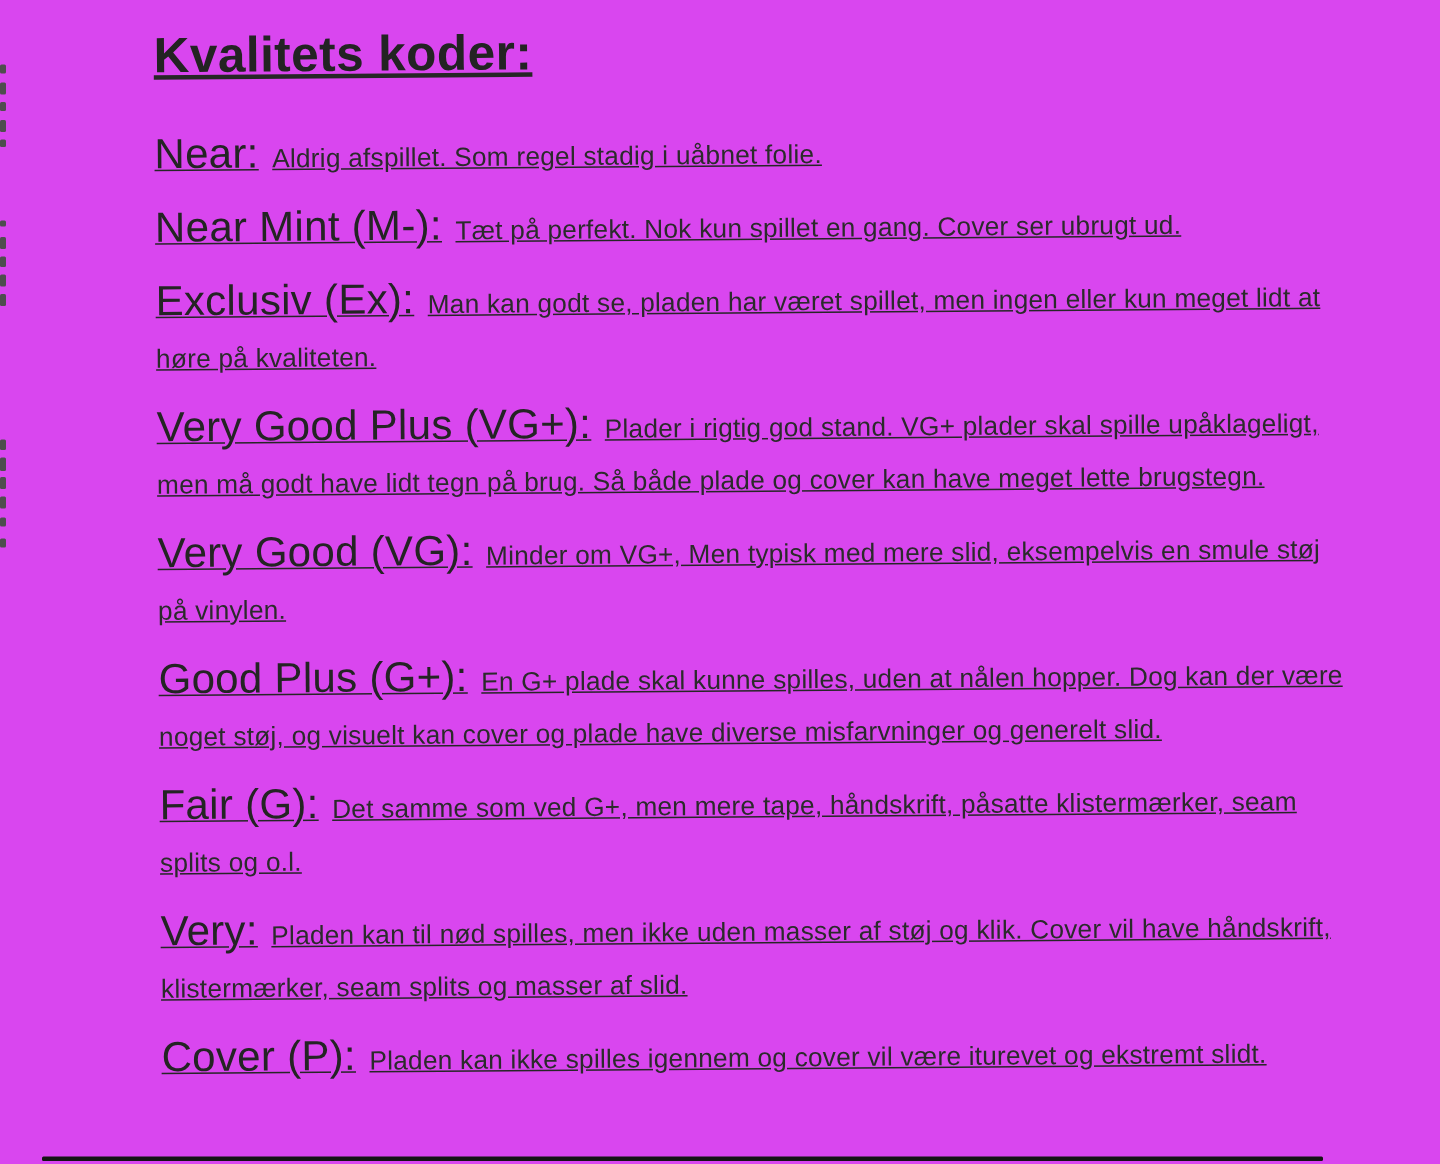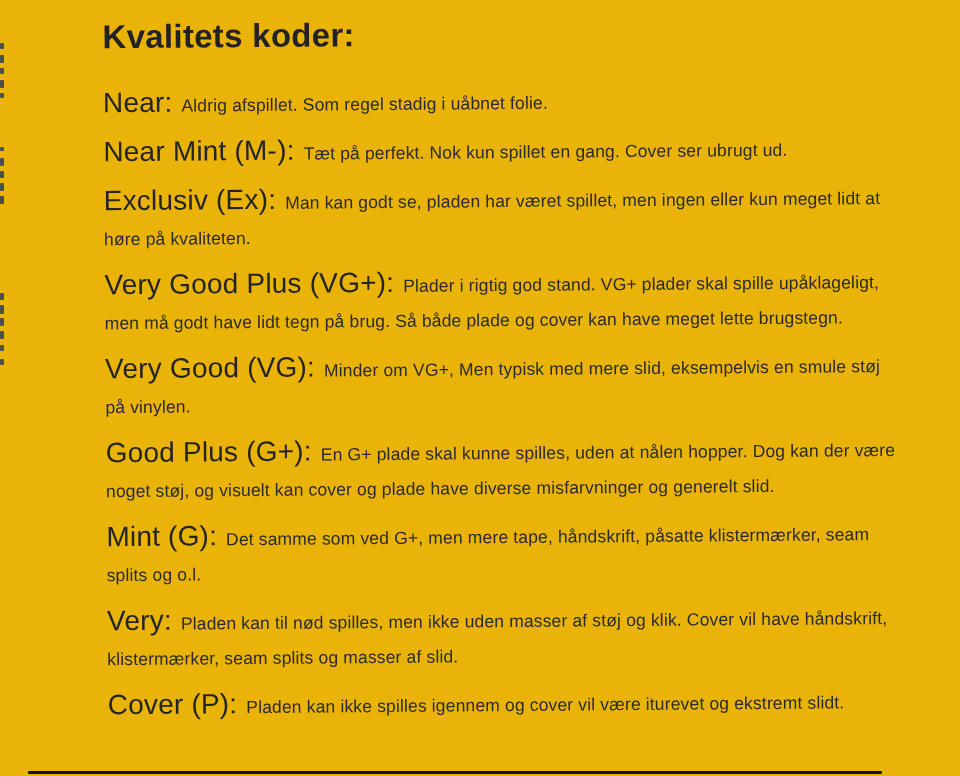--- a/index.html
+++ b/index.html
@@ -12,21 +12,22 @@
     height: 776px;
     overflow: hidden;
     position: relative;
     font-family: "Liberation Sans", "DejaVu Sans", sans-serif;
     color: #262626;
     -webkit-font-smoothing: antialiased;
   }
   .page {
     position: absolute;
     inset: 0;
-    background: #eab308;
+    background: #d946ef;
+    text-decoration: underline;
   }
   .content {
     padding: 16px 58px 0 105px;
     transform: rotate(-0.45deg);
     transform-origin: 0 50%;
   }
   h1.doc-title {
     font-size: 33px;
     font-weight: 600;
     letter-spacing: 0.3px;
@@ -110,21 +111,21 @@
 
     <p class="section">
       <span class="term">Very Good (VG):</span><span>Minder om VG+, Men typisk med mere slid, eksempelvis en smule støj på vinylen.</span>
     </p>
 
     <p class="section">
       <span class="term">Good Plus (G+):</span><span>En G+ plade skal kunne spilles, uden at nålen hopper. Dog kan der være noget støj, og visuelt kan cover og plade have diverse misfarvninger og generelt slid.</span>
     </p>
 
     <p class="section">
-      <span class="term">Mint (G):</span><span>Det samme som ved G+, men mere tape, håndskrift, påsatte klistermærker, seam splits og o.l.</span>
+      <span class="term">Fair (G):</span><span>Det samme som ved G+, men mere tape, håndskrift, påsatte klistermærker, seam splits og o.l.</span>
     </p>
 
     <p class="section">
       <span class="term">Very:</span><span>Pladen kan til nød spilles, men ikke uden masser af støj og klik. Cover vil have håndskrift, klistermærker, seam splits og masser af slid.</span>
     </p>
 
     <p class="section">
       <span class="term">Cover (P):</span><span>Pladen kan ikke spilles igennem og cover vil være iturevet og ekstremt slidt.</span>
     </p>
 

